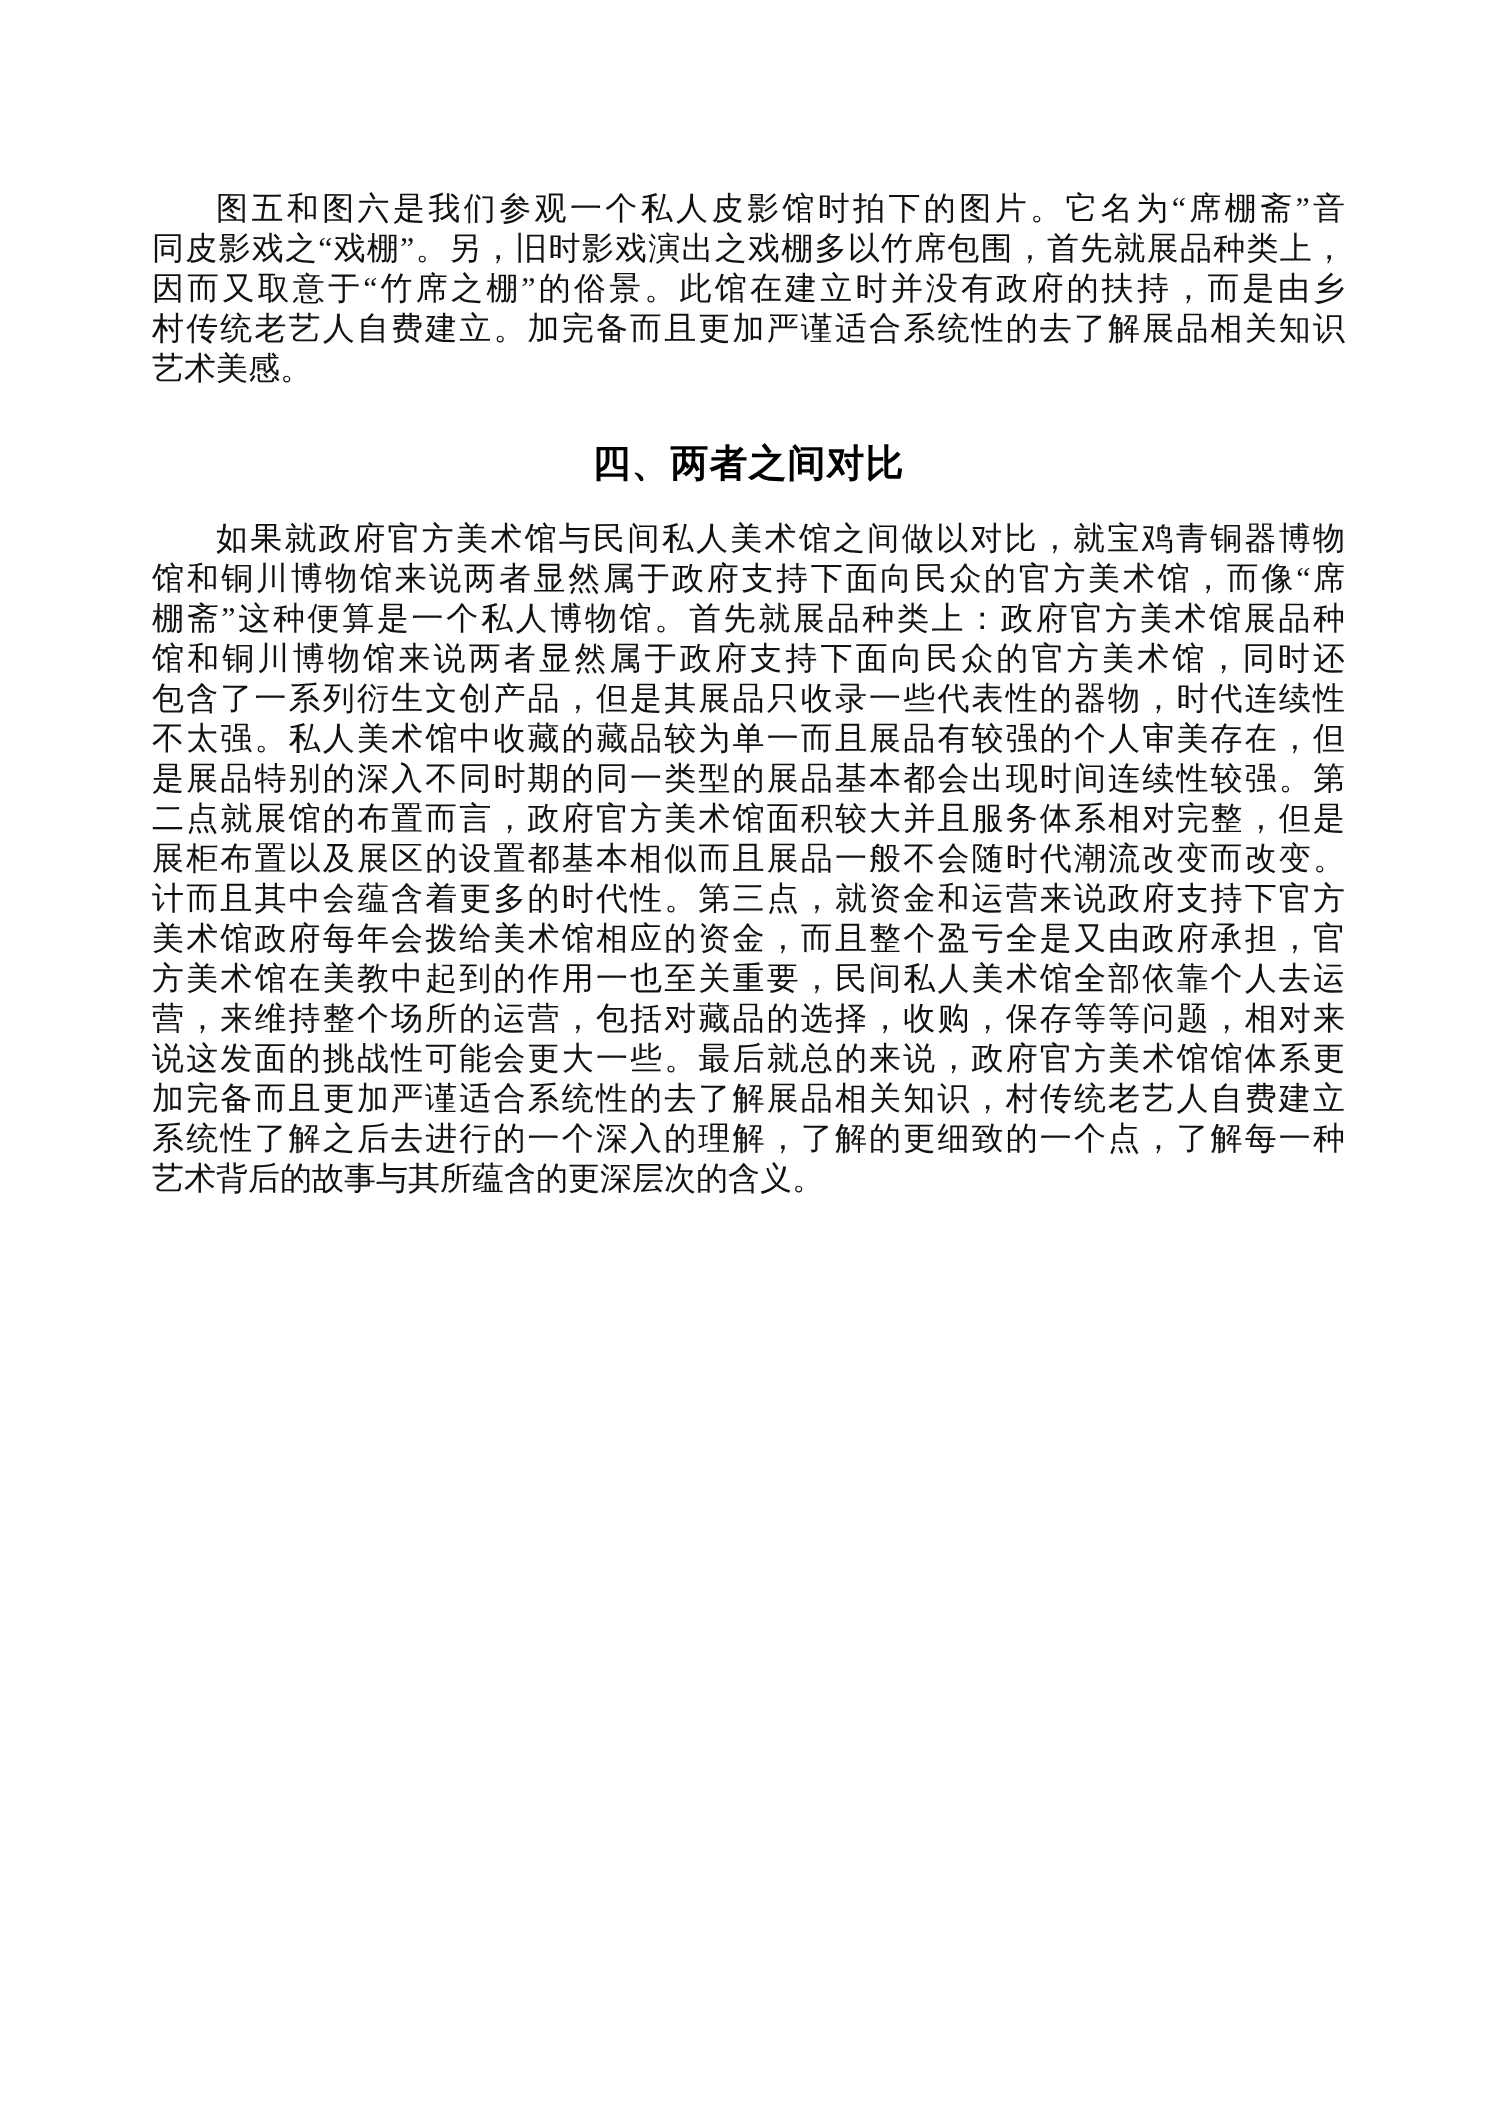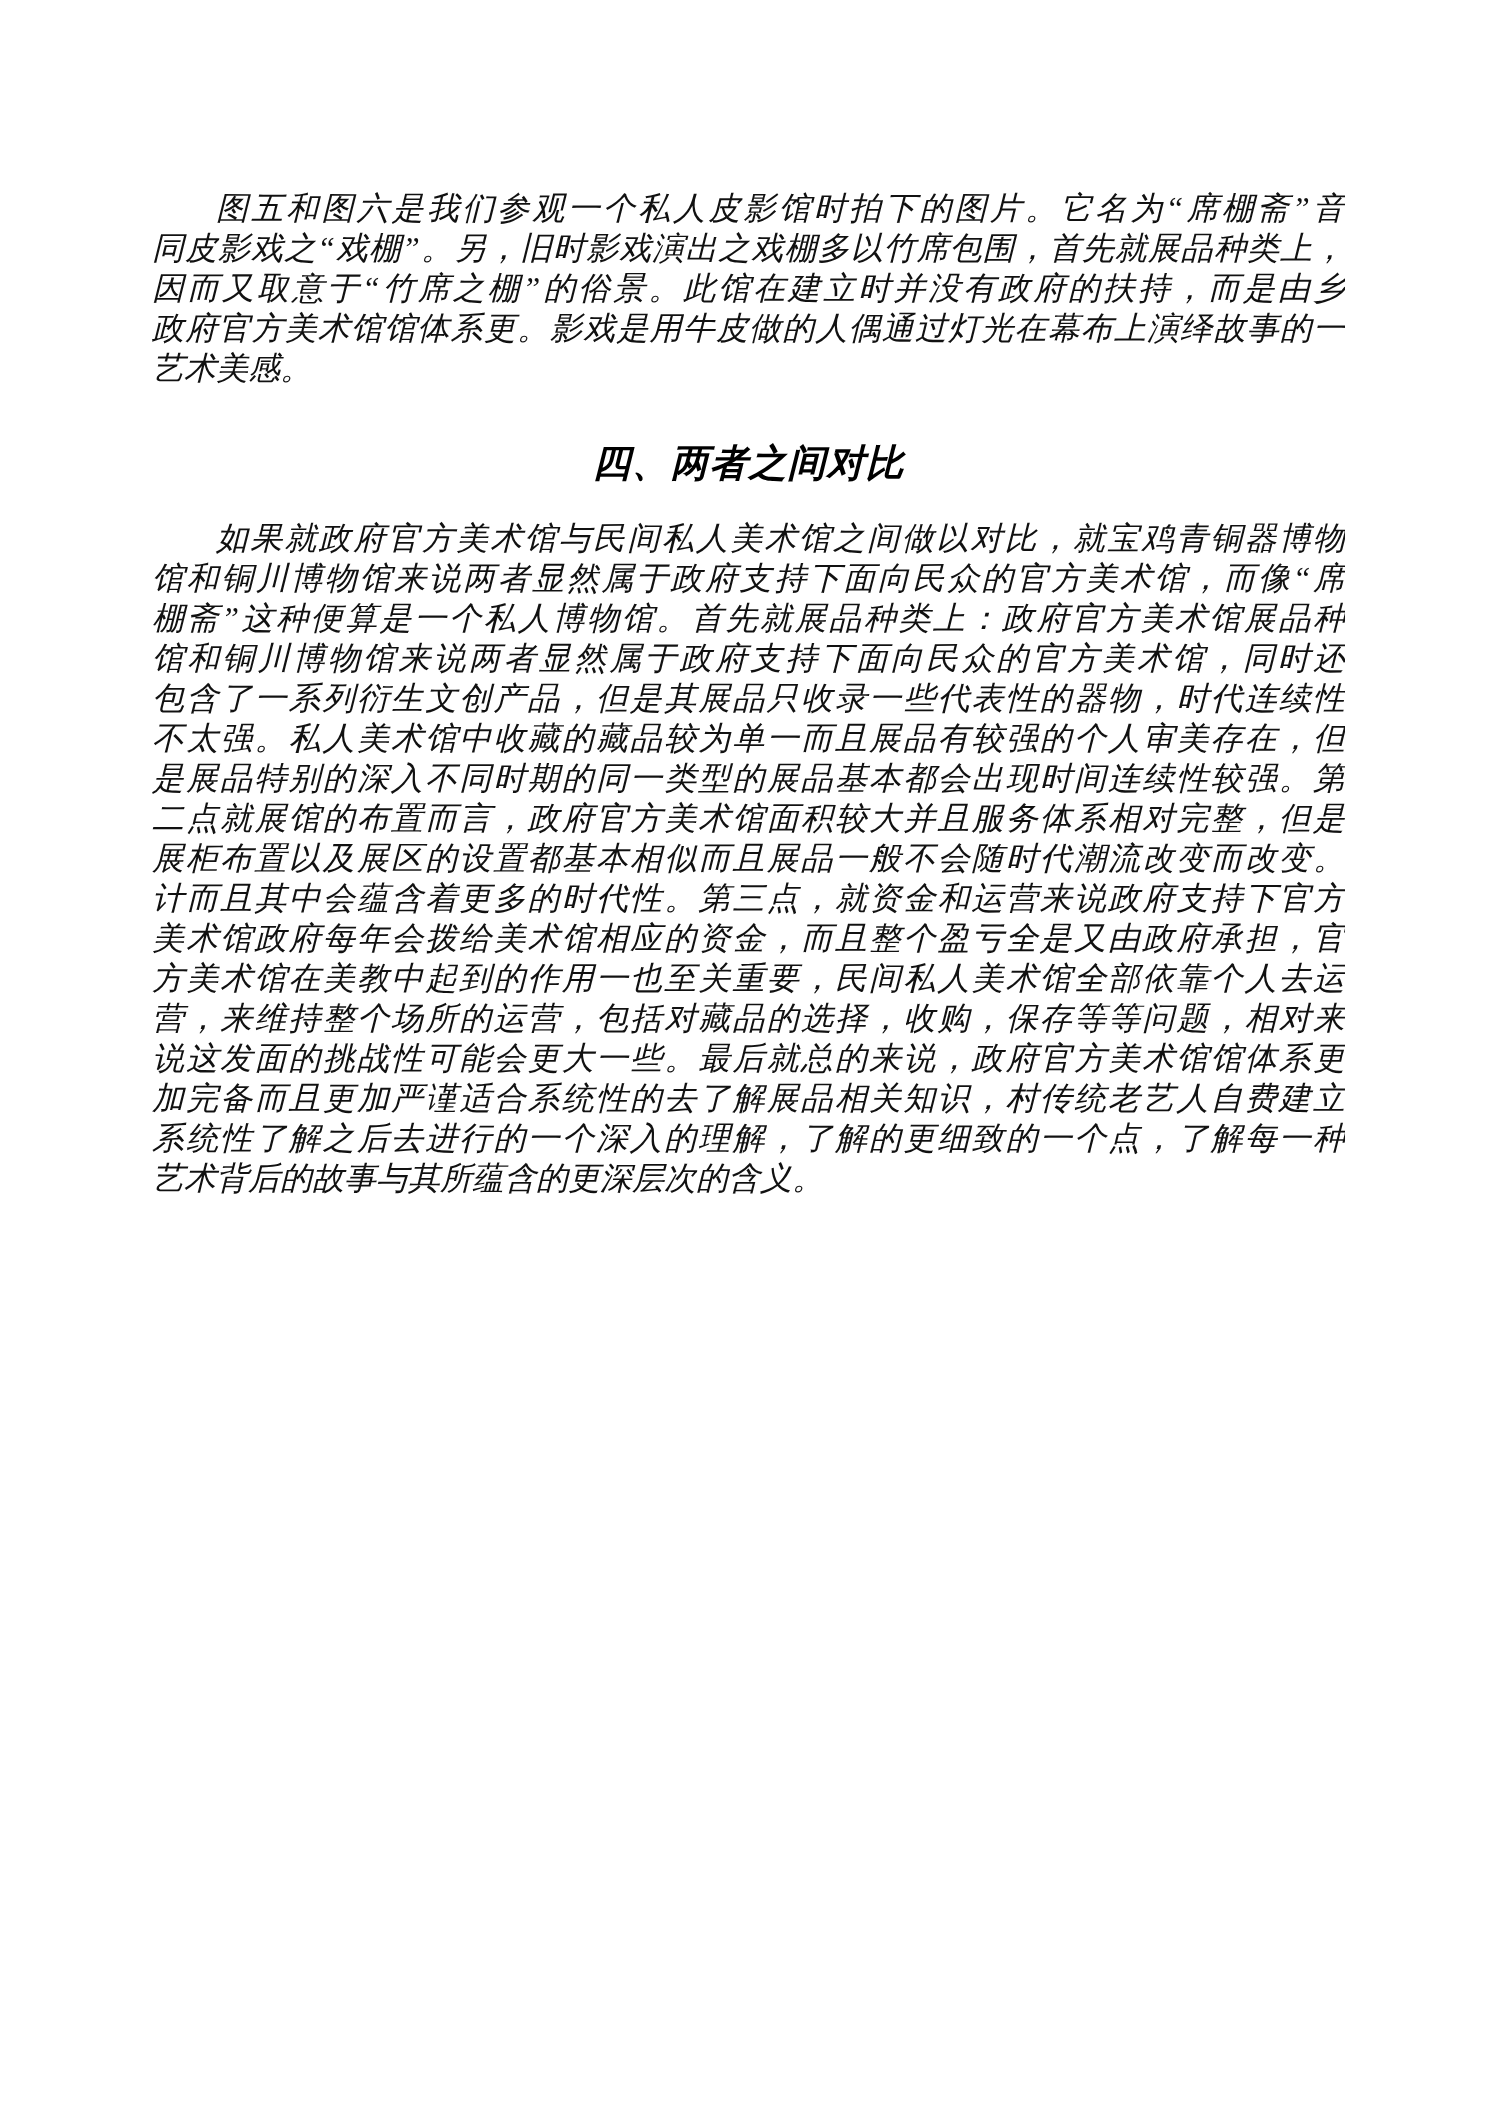--- a/index.html
+++ b/index.html
@@ -13,21 +13,20 @@
     color: #111111;
     font-family: "Liberation Serif", serif;
     overflow: hidden;
   }
   .page {
     box-sizing: border-box;
     width: 1500px;
     height: 2121px;
     padding: 188px 155px 0 152px;
     background: #ffffff;
-    font-style: italic;
   }
   .para {
     font-size: 32px;
     line-height: 40px;
   }
   .line {
     height: 40px;
     overflow: hidden;
     text-align: justify;
     text-align-last: justify;
@@ -51,21 +50,21 @@
 </style>
 </head>
 <body>
 
 <div class="page">
 
   <div class="para">
     <div class="line indent">图五和图六是我们参观一个私人皮影馆时拍下的图片。它名为“席棚斋”音</div>
     <div class="line">同皮影戏之“戏棚”。另，旧时影戏演出之戏棚多以竹席包围，首先就展品种类上，</div>
     <div class="line">因而又取意于“竹席之棚”的俗景。此馆在建立时并没有政府的扶持，而是由乡</div>
-    <div class="line">政府官方美术馆馆体系更。影戏是用牛皮做的人偶通过灯光在幕布上演绎故事的一</div>
+    <div class="line">村传统老艺人自费建立。加完备而且更加严谨适合系统性的去了解展品相关知识</div>
     <div class="line last">艺术美感。</div>
   </div>
 
   <h2 class="heading">四、两者之间对比</h2>
 
   <div class="para">
     <div class="line indent">如果就政府官方美术馆与民间私人美术馆之间做以对比，就宝鸡青铜器博物</div>
     <div class="line">馆和铜川博物馆来说两者显然属于政府支持下面向民众的官方美术馆，而像“席</div>
     <div class="line">棚斋”这种便算是一个私人博物馆。首先就展品种类上：政府官方美术馆展品种</div>
     <div class="line">馆和铜川博物馆来说两者显然属于政府支持下面向民众的官方美术馆，同时还</div>

